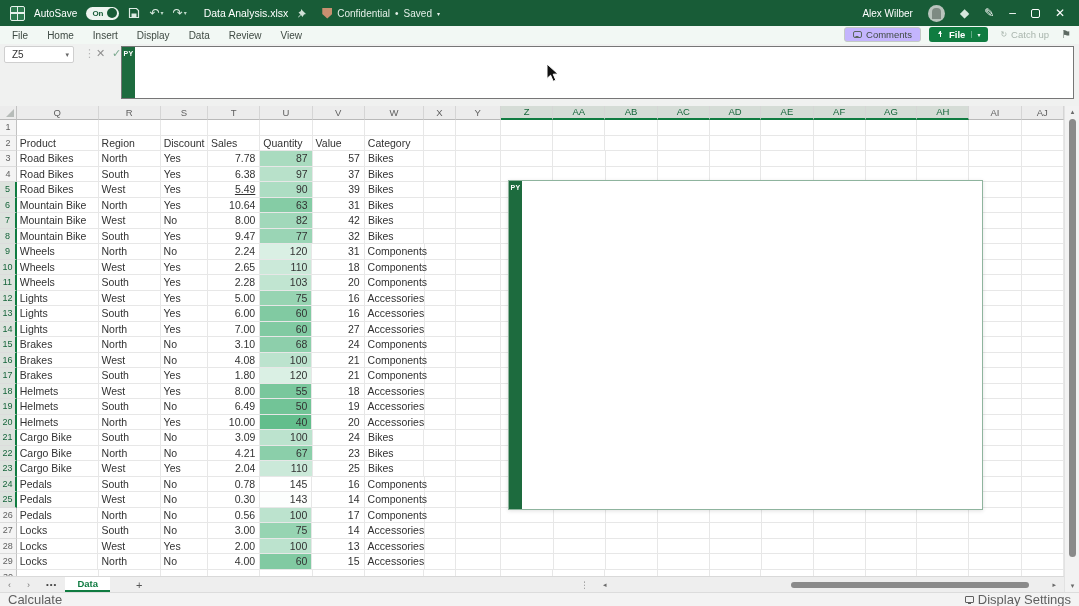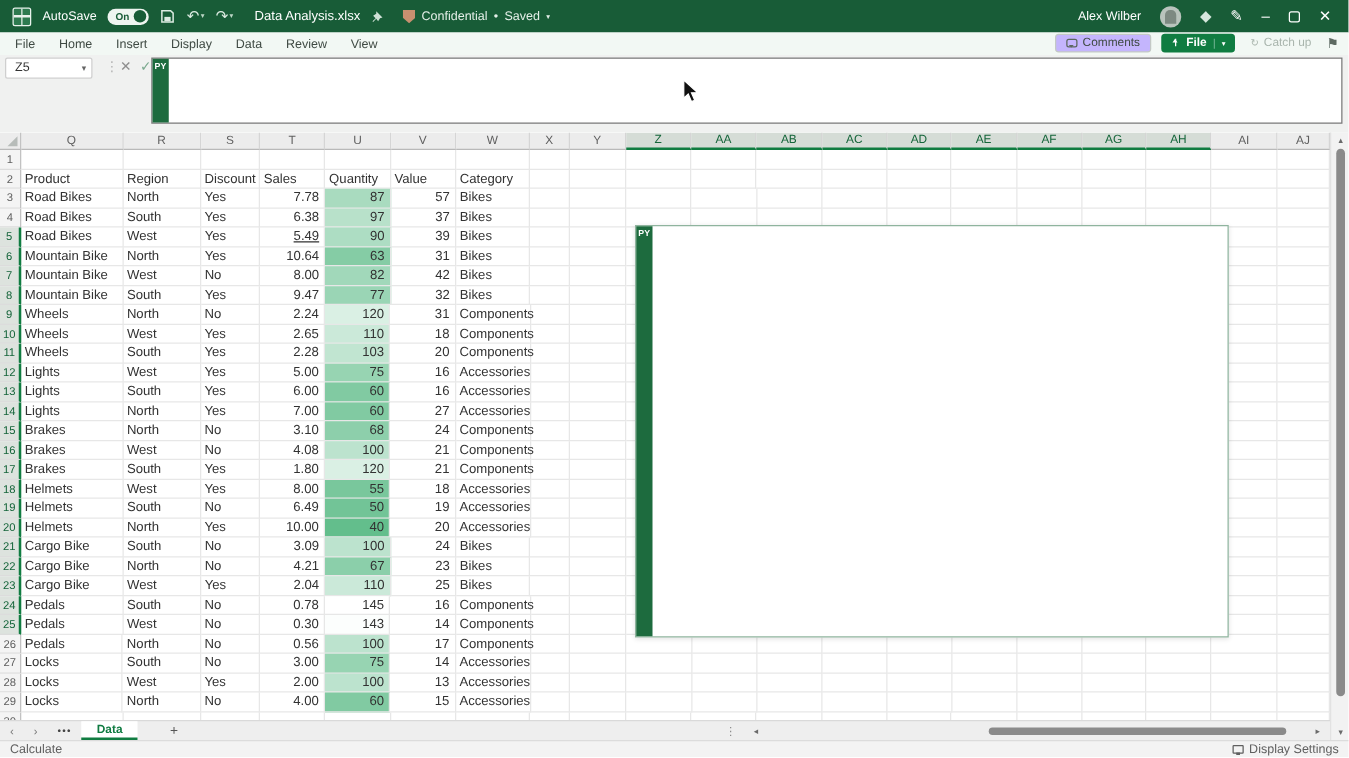--- a/index.html
+++ b/index.html
@@ -104,21 +104,21 @@
   .newsheet{padding:0 26px;color:#555;font-size:11px}
   
   .hscroll{position:absolute;left:580px;top:0;right:4px;height:16px;display:flex;align-items:center}
   .hs-sizer{color:#8a8a8a;font-size:9px;padding-right:10px}
   .hs-arr{color:#6a6a6a;font-size:7px;padding:0 4px}
   .hs-track{position:relative;flex:1;height:16px}
   .hthumb{position:absolute;left:180px;top:5px;width:238px;height:6px;background:#8a8a8a;border-radius:3px}
 
   
   .statusbar{position:absolute;left:0;top:592px;width:1079px;height:14px;background:#f3f3f3;border-top:1px solid #dcdcdc;
-             font-size:10px;color:#5f5f5f;display:flex;align-items:center;justify-content:space-between;padding:0 8px}
+             font-size:13px;color:#5f5f5f;display:flex;align-items:center;justify-content:space-between;padding:0 8px}
   .ds{display:flex;align-items:center;gap:4px}
   .monitor{width:9px;height:7px;border:1px solid #5f5f5f;border-radius:1px;position:relative}
   .monitor:after{content:"";position:absolute;left:2px;bottom:-2px;width:3px;height:2px;background:#5f5f5f}
 </style>
 </head>
 <body>
 
 <div id="app">
 
   <div class="titlebar">

